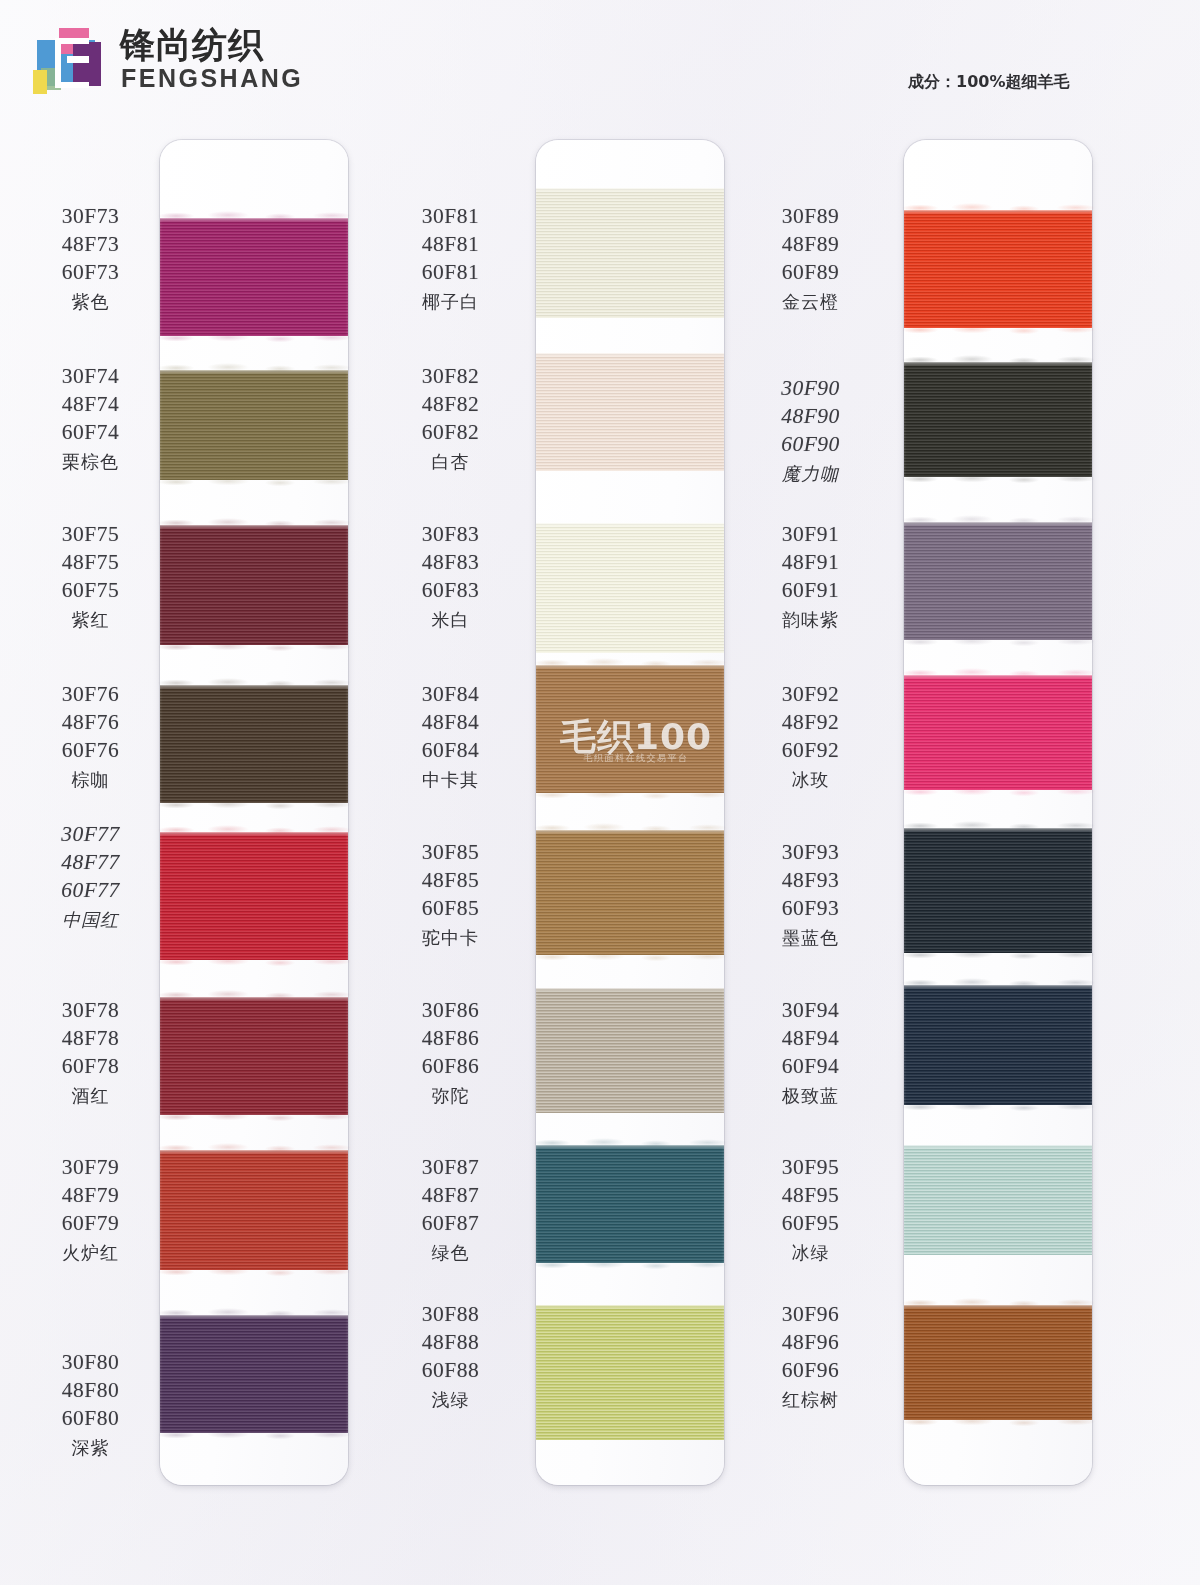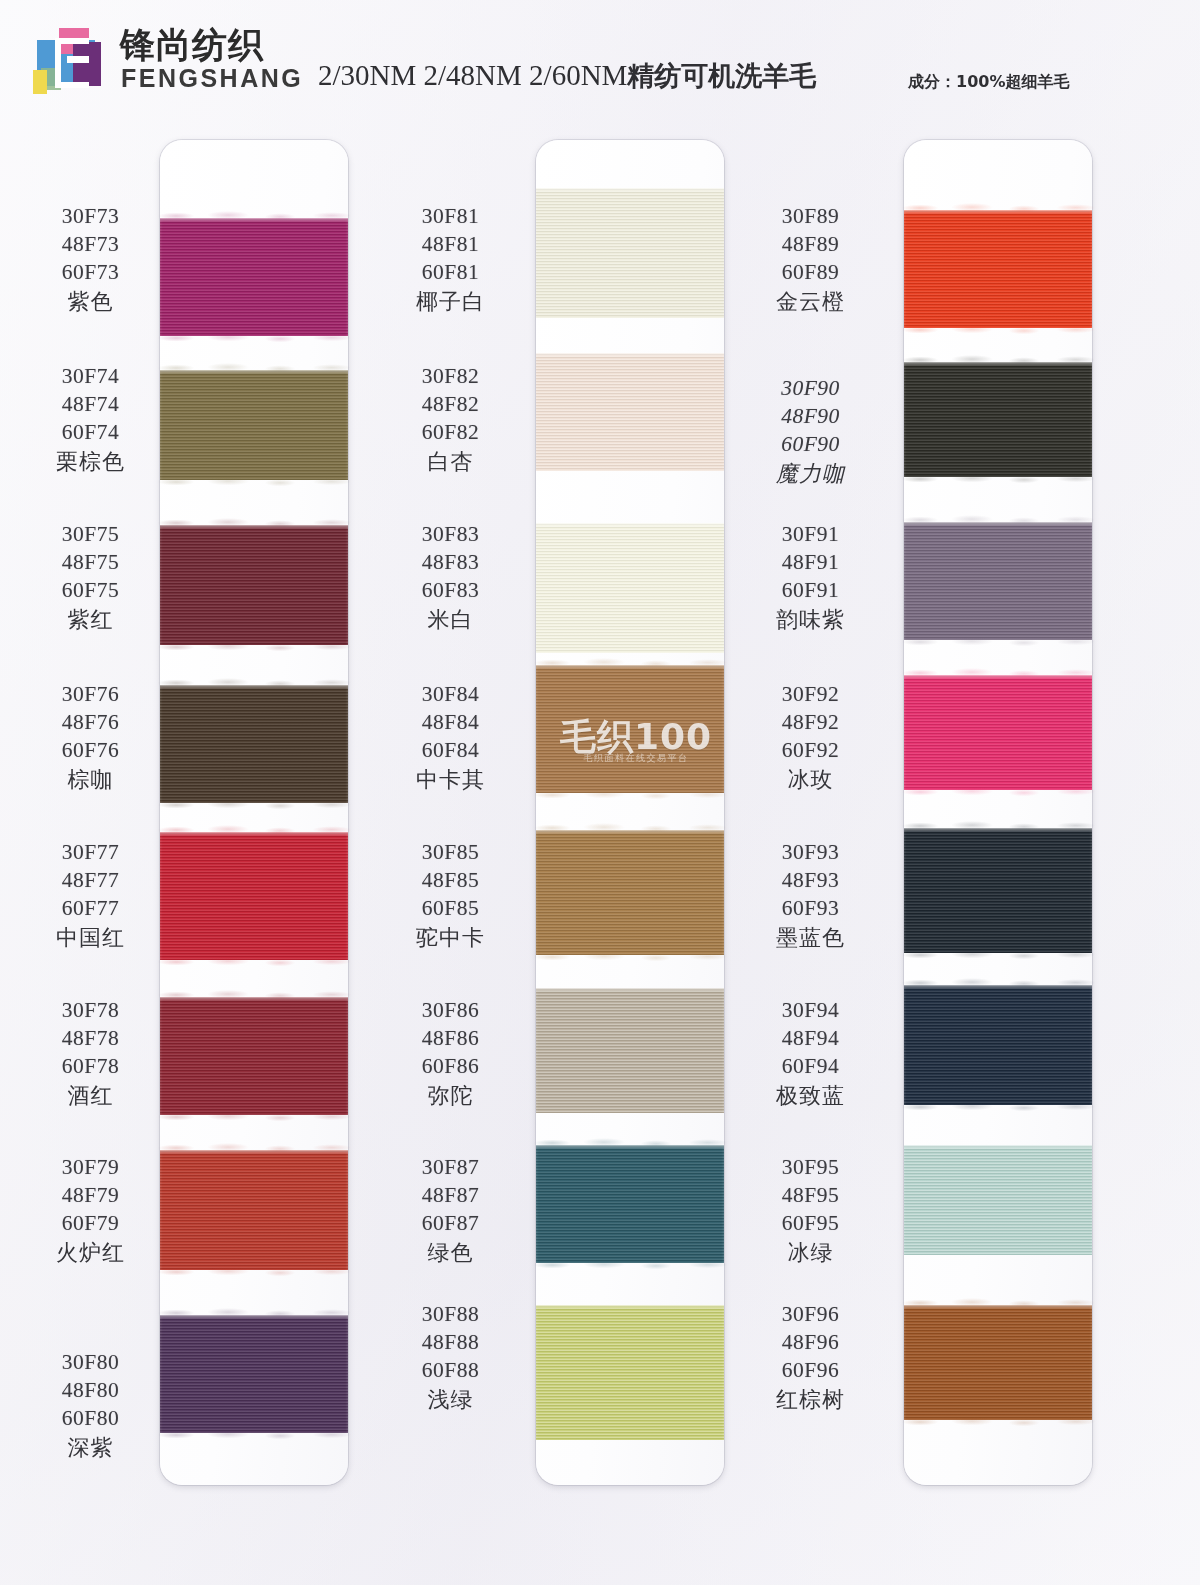--- a/index.html
+++ b/index.html
@@ -70,21 +70,21 @@
     position:absolute;width:125px;text-align:center;
     color:#3b3b40;
   }
   .label-block .code{
     font-family:"Liberation Serif",serif;
     font-size:21.5px;line-height:28px;letter-spacing:.5px;
     text-shadow:0 0 1px rgba(90,90,100,.35);
   }
   .label-block .name{
     font-family:"DejaVu Sans",sans-serif;
-    font-size:22px;line-height:32px;letter-spacing:1px;
+    font-size:18px;line-height:32px;letter-spacing:1px;
     color:#35353a;
   }
 
   
   .strip{
     position:absolute;top:0;
     width:188px;height:1345px;
     background:linear-gradient(95deg,#ffffff 0%,#fdfdfe 55%,#f7f7fa 100%);
     border-radius:22px;
     box-shadow:0 2px 6px rgba(90,90,110,.22), 0 0 0 1px rgba(200,200,212,.55);
@@ -158,23 +158,20 @@
     <i class="lm-purple"></i>
     <i class="lm-green"></i>
     <i class="lm-yellow"></i>
     <i class="lm-f"></i>
     <i class="lm-f2"></i>
   </div>
 
   <div class="brand-cn">锋尚纺织</div>
   <div class="brand-en">FENGSHANG</div>
 
-  <div class="spec-line">
-    <span>2/30NM  2/48NM  2/60NM</span><span class="cn">精纺可机洗羊毛</span>
-  </div>
 
   <div class="compo">成分：100%超细羊毛</div>
 </div>
 
 <div class="group g1" id="group-1">
   <div class="labels">
       <div class="label-block" style="top: 62px;">
         <div class="code">30F73</div>
         <div class="code">48F73</div>
         <div class="code">60F73</div>
@@ -191,21 +188,21 @@
         <div class="code">48F75</div>
         <div class="code">60F75</div>
         <div class="name">紫红</div>
       </div>
       <div class="label-block" style="top: 540px;">
         <div class="code">30F76</div>
         <div class="code">48F76</div>
         <div class="code">60F76</div>
         <div class="name">棕咖</div>
       </div>
-      <div class="label-block" style="top: 698px;">
+      <div class="label-block" style="top: 680px; font-style: italic;">
         <div class="code">30F77</div>
         <div class="code">48F77</div>
         <div class="code">60F77</div>
         <div class="name">中国红</div>
       </div>
       <div class="label-block" style="top: 856px;">
         <div class="code">30F78</div>
         <div class="code">48F78</div>
         <div class="code">60F78</div>
         <div class="name">酒红</div>

